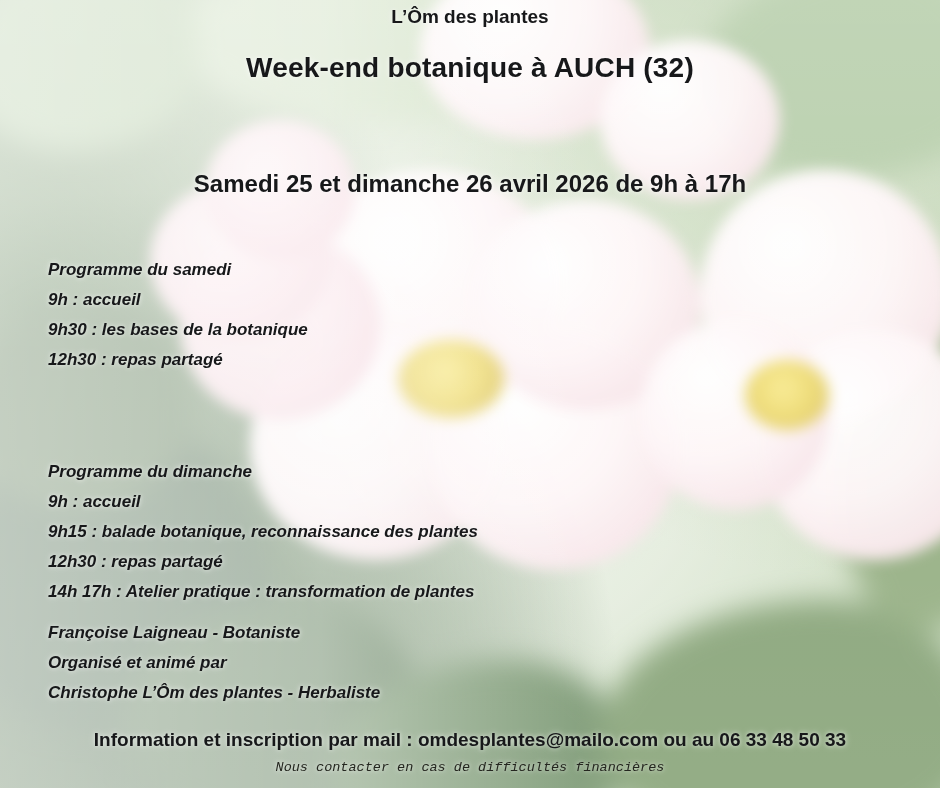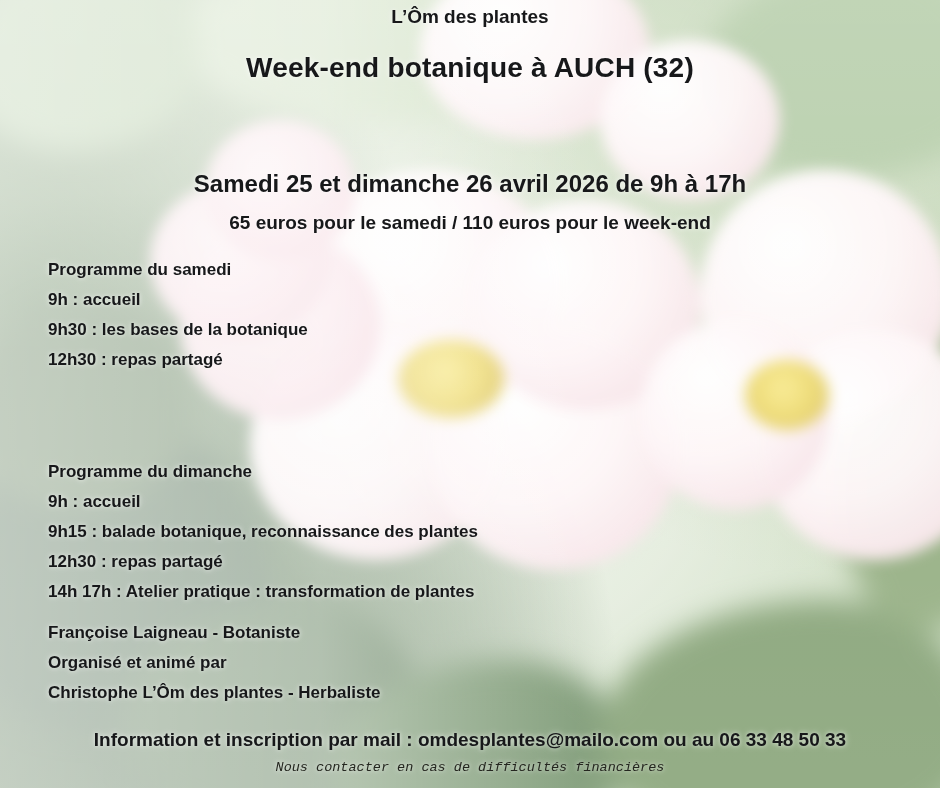--- a/index.html
+++ b/index.html
@@ -89,20 +89,21 @@
   .dates      { top: 170px; font-size: 24px; }
   .price      { top: 212px; font-size: 19px; }
 
   .block { position: absolute; }
   .block .line {
     font-size: 17px;
     font-weight: bold;
     line-height: 30px;
     white-space: nowrap;
     text-shadow: 0 0 4px rgba(255,255,255,.6), 0 0 9px rgba(255,255,255,.4);
+    font-style: italic;
   }
   .block .heading { font-size: 17px; }
 
   #samedi-block   { left: 48px; top: 255px; }
   #dimanche-block { left: 48px; top: 457px; }
   #organisers-block { left: 48px; top: 618px; }
 
   .contact {
     top: 729px;
     font-size: 19px;
@@ -157,21 +158,20 @@
   </div>
 
   <div class="veil"></div>
   <div class="veil-left"></div>
 
   <div class="content">
 
     <div class="t center org-name">L’Ôm des plantes</div>
     <div class="t center title-main">Week-end botanique à AUCH (32)</div>
     <div class="t center dates">Samedi 25 et dimanche 26 avril 2026 de 9h à 17h</div>
-    <div class="t center price">65 euros pour le samedi / 110 euros pour le week-end</div>
 
     <div class="block" id="samedi-block">
       <div class="line heading">Programme du samedi</div>
       <div class="line">9h : accueil</div>
       <div class="line">9h30 : les bases de la botanique</div>
       <div class="line">12h30 : repas partagé</div>
     </div>
 
     <div class="block" id="dimanche-block">
       <div class="line heading">Programme du dimanche</div>

